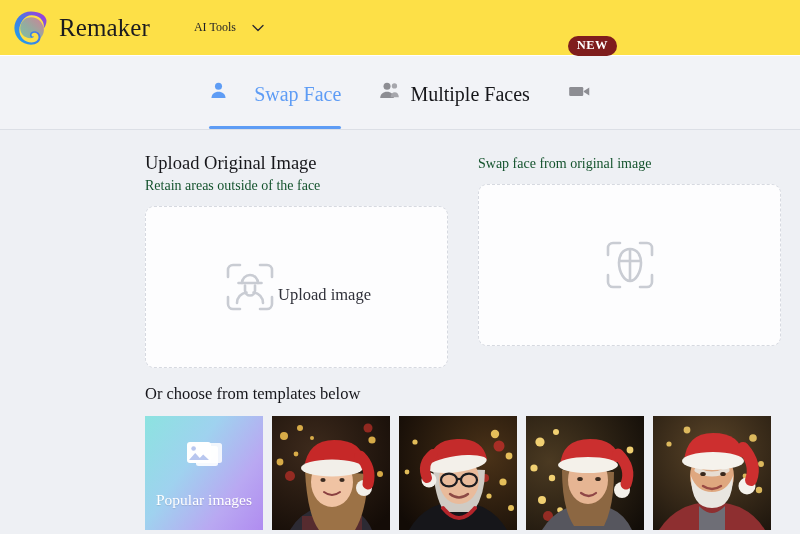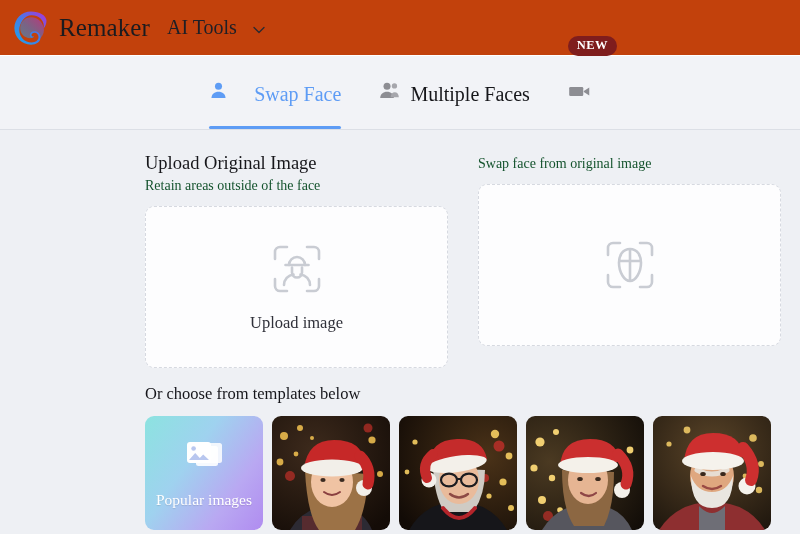--- a/index.html
+++ b/index.html
@@ -6,38 +6,38 @@
   html, body {
     width: 800px; height: 534px;
     overflow: hidden;
     font-family: "Liberation Serif", "DejaVu Serif", serif;
     background: #eef0f4;
   }
 
   
   .header {
     height: 56px;
-    background: #c2410c;
+    background: #fde047;
     display: flex;
     align-items: center;
     padding-left: 12px;
     border-bottom: 1px solid #ffffff;
     text-align: right;
   }
   .logo-mark { width: 38px; height: 38px; flex: 0 0 38px; }
   .brand-name {
     font-size: 25px;
     color: #1b1b1f;
     margin-left: 9px;
     letter-spacing: .1px;
   }
   .ai-tools {
     display: flex; align-items: center;
-    margin-left: 17px;
-    font-size: 20px;
+    margin-left: 44px;
+    font-size: 12px;
     color: #1f1f26;
     cursor: pointer;
   }
   .chev {
     margin-left: 14px;
     width: 16px; height: 16px;
     display: inline-block;
   }
 
   
@@ -102,42 +102,42 @@
   .col-title { font-size: 18.5px; color: #17171b; line-height: 1.2; }
   .col-sub { font-size: 14px; color: #14532d; margin-top: 4px; }
 
   .dropzone {
     margin-top: 12px;
     height: 162px;
     background: #fdfdfe;
     border: 1.6px dashed #d6d9e0;
     border-radius: 9px;
     display: flex;
-    flex-direction: column;
+    flex-direction: row;
     align-items: center;
     justify-content: center;
     cursor: pointer;
   }
   .dz-icon { width: 56px; height: 56px; }
   .dz-label { margin-top: 16px; font-size: 16.5px; color: #30313a; }
 
   
   .tpl-heading {
     margin: 16px 8px 0 145px;
     font-size: 16.5px;
     color: #16161b;
   }
   .tpl-row {
     display: flex;
     gap: 9px;
     margin: 12px 0 0 145px;
   }
   .tpl {
     width: 118px; height: 114px;
-    border-radius: 9px;
+    border-radius: 0;
     overflow: hidden;
     position: relative;
     cursor: pointer;
     flex: 0 0 118px;
   }
   .tpl.popular {
     background: linear-gradient(125deg, #8ce3e0 0%, #9fd2ef 38%, #b9a8f2 72%, #b08cf0 100%);
     display: flex;
     flex-direction: column;
     align-items: center;

